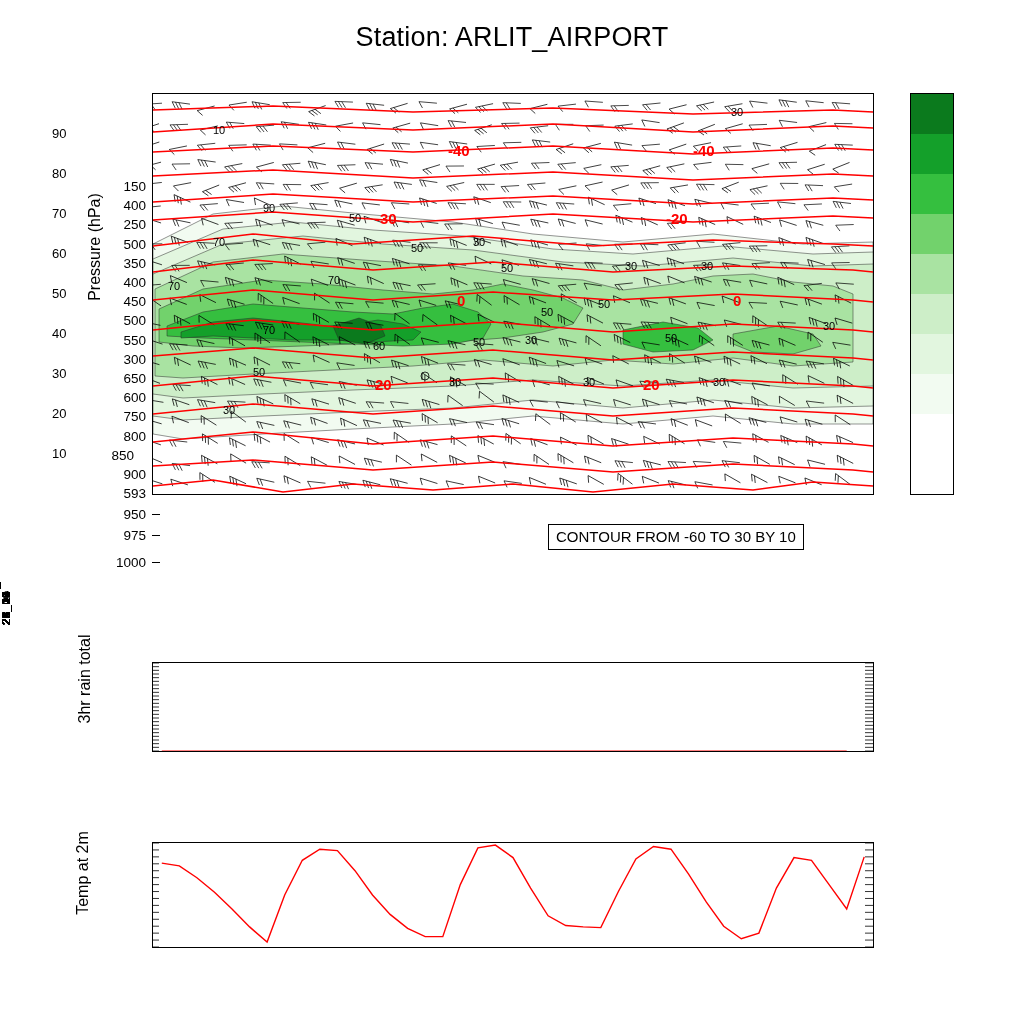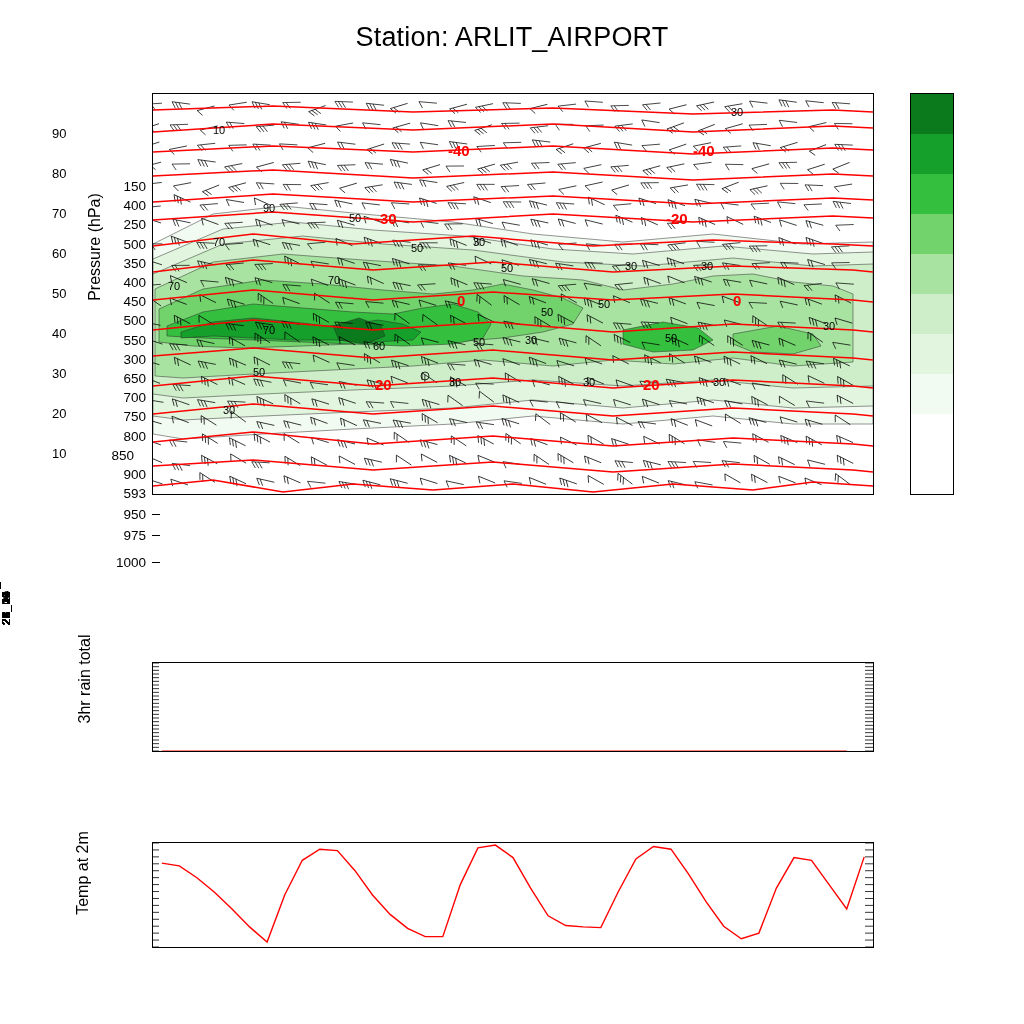--- a/index.html
+++ b/index.html
@@ -63,21 +63,21 @@
         <div class="ytick" style="top: 213.2px; left: 100px;">450</div>
         <div class="ytickmark" style="top: 213.2px; left: 152px;"></div>
         <div class="ytick" style="top: 232.4px; left: 100px;">500</div>
         <div class="ytickmark" style="top: 232.4px; left: 152px;"></div>
         <div class="ytick" style="top: 251.6px; left: 100px;">550</div>
         <div class="ytickmark" style="top: 251.6px; left: 152px;"></div>
         <div class="ytick" style="top: 270.8px; left: 100px;">300</div>
         <div class="ytickmark" style="top: 270.8px; left: 152px;"></div>
         <div class="ytick" style="top: 290px; left: 100px;">650</div>
         <div class="ytickmark" style="top: 290px; left: 152px;"></div>
-        <div class="ytick" style="top: 309.2px; left: 100px;">700</div>
+        <div class="ytick" style="top: 309.2px; left: 100px;">600</div>
         <div class="ytickmark" style="top: 309.2px; left: 152px;"></div>
         <div class="ytick" style="top: 328.4px; left: 100px;">750</div>
         <div class="ytickmark" style="top: 328.4px; left: 152px;"></div>
         <div class="ytick" style="top: 347.6px; left: 100px;">800</div>
         <div class="ytickmark" style="top: 347.6px; left: 152px;"></div>
         <div class="ytick" style="top: 366.8px; left: 88px;">850</div>
         <div class="ytickmark" style="top: 366.8px; left: 152px;"></div>
         <div class="ytick" style="top: 386px; left: 100px; text-align: right;">900</div>
         <div class="ytickmark" style="top: 386px; left: 152px;"></div>
         <div class="ytick" style="top: 405.2px; left: 100px;">593</div>
@@ -2835,20 +2835,21 @@
         <div class="xtickmark" style="top: 494px;"></div>
         <div class="xticklab" style="top: 503px;">26_03</div>
         <div class="xtickmark" style="top: 494px;"></div>
         <div class="xticklab" style="top: 503px;">26_06</div>
         <div class="xtickmark" style="top: 494px;"></div>
         <div class="xticklab" style="top: 503px;">26_09</div>
         <div class="xtickmark" style="top: 494px;"></div>
         <div class="xticklab" style="top: 503px;">26_12</div>
       </div>
 
+    <div class="contourbox">CONTOUR FROM -60 TO 30 BY 10</div>
   </div>
 
   <div class="cbar">
       <div class="cbar-seg" style="top: 0px; height: 40px; background: rgb(11, 122, 29); border-bottom: 1px solid rgb(0, 0, 0);"></div>
       <div class="cbar-seg" style="top: 40px; height: 40px; background: rgb(20, 160, 42); border-bottom: 1px solid rgb(0, 0, 0);"></div>
       <div class="cbar-seg" style="top: 80px; height: 40px; background: rgb(53, 191, 63); border-bottom: 1px solid rgb(0, 0, 0);"></div>
       <div class="cbar-seg" style="top: 120px; height: 40px; background: rgb(114, 210, 108); border-bottom: 1px solid rgb(0, 0, 0);"></div>
       <div class="cbar-seg" style="top: 160px; height: 40px; background: rgb(169, 227, 162); border-bottom: 1px solid rgb(0, 0, 0);"></div>
       <div class="cbar-seg" style="top: 200px; height: 40px; background: rgb(205, 238, 200); border-bottom: 1px solid rgb(0, 0, 0);"></div>
       <div class="cbar-seg" style="top: 240px; height: 40px; background: rgb(226, 246, 223); border-bottom: 1px solid rgb(0, 0, 0);"></div>

